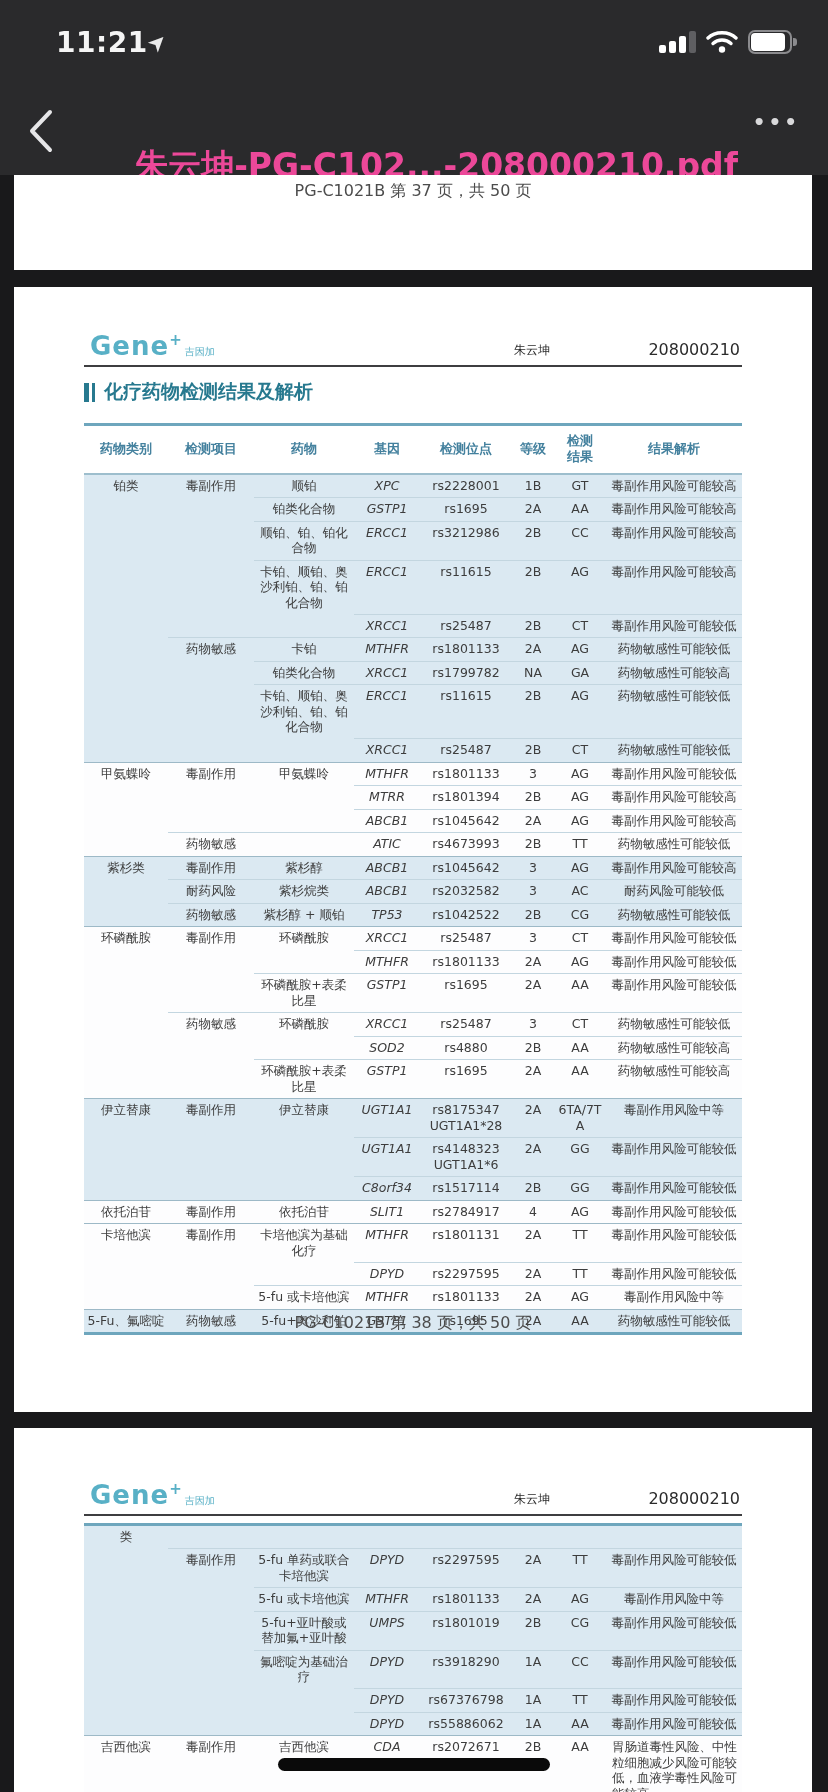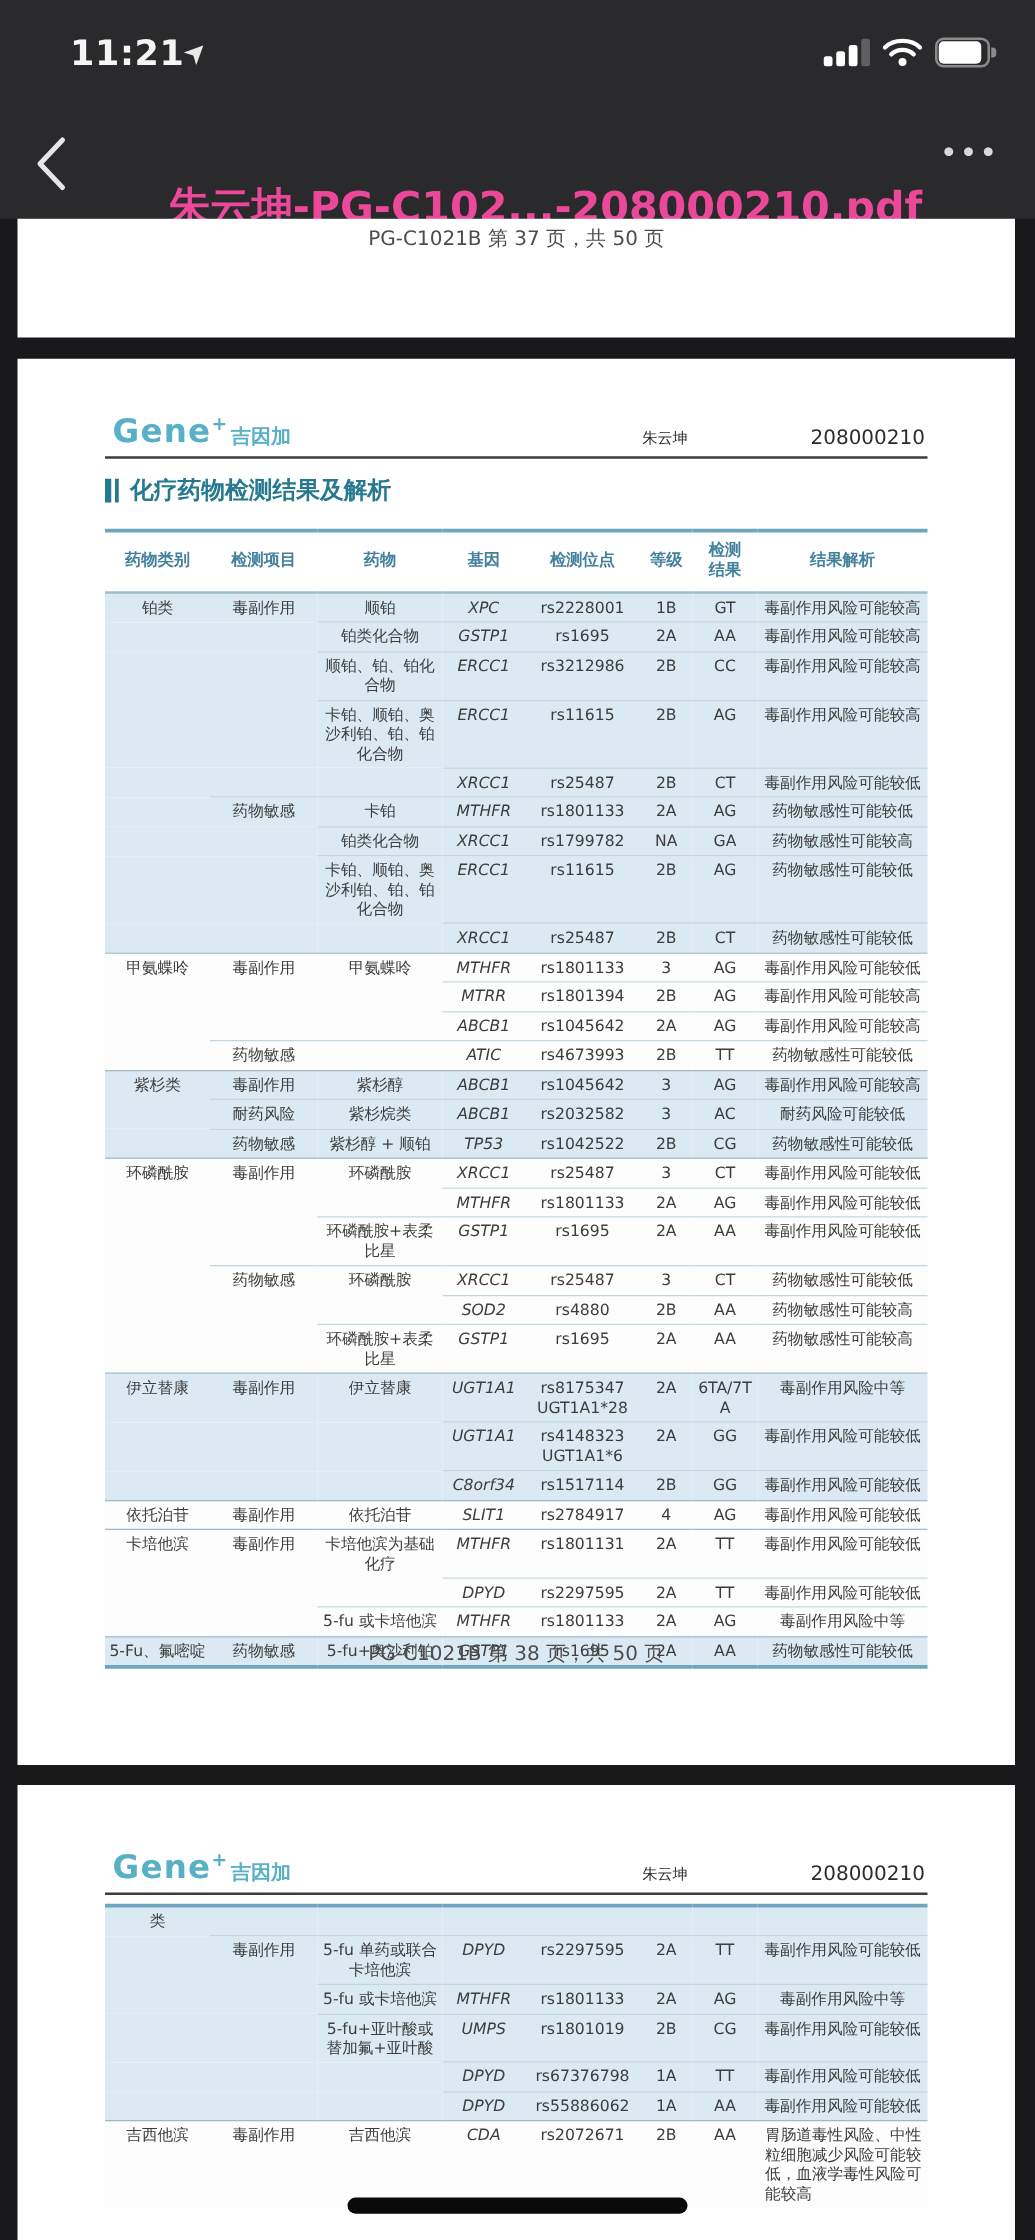--- a/index.html
+++ b/index.html
@@ -33,21 +33,21 @@
   .page37 { top:0px; height:95px; }
   .page38 { top:112px; height:1125px; }
   .page39 { top:1253px; height:364px; }
   .pg-footnote { position:absolute; left:0; width:100%; text-align:center; color:#4c4c4c; font-size:16px; }
   .page37 .pg-footnote { top:6px; }
   .page38 .pg-footnote { top:1026px; }
 
   .report-header { position:absolute; left:70px; width:658px; height:42px; border-bottom:2px solid #3e3e40; }
   .logo { position:absolute; left:6px; bottom:4px; color:#58b0c6; font-size:26px; font-weight:600; letter-spacing:1px; }
   .logo sup { font-size:15px; }
-  .logo-cn { color:#58b0c6; font-size:16px; font-weight:700; letter-spacing:0; margin-left:2px; }
+  .logo-cn { color:#58b0c6; font-size:10px; font-weight:400; letter-spacing:0; margin-left:2px; }
   .patient-name { position:absolute; left:430px; bottom:6px; color:#2b2b2b; font-size:12px; }
   .report-id { position:absolute; right:2px; bottom:6px; color:#2b2b2b; font-size:16px; }
   .page38 .report-header { top:38px; } .page39 .report-header { top:46px; }
 
   .section-title { position:absolute; top:92px; left:70px; display:flex; align-items:center; color:#27798f; }
   .sec-bars { display:inline-block; width:5px; height:19px; background:#27798f; margin-right:3px; }
   .sec-bars2 { display:inline-block; width:3px; height:19px; background:#27798f; margin-right:9px; }
   .sec-text { font-size:19px; font-weight:700; }
 
   table.report { position:absolute; left:70px; width:658px; border-collapse:collapse; table-layout:fixed;
@@ -510,20 +510,30 @@
               <td class="bt">5-fu+亚叶酸或替加氟+亚叶酸</td>
               <td class="gene bt">UMPS</td>
               <td class="bt">rs1801019</td>
               <td class="bt">2B</td>
               <td class="bt">CG</td>
               <td class="bt">毒副作用风险可能较低</td>
             </tr>
             <tr class="bg-blue">
               <td></td>
               <td></td>
+              <td class="bt">氟嘧啶为基础治疗</td>
+              <td class="gene bt">DPYD</td>
+              <td class="bt">rs3918290</td>
+              <td class="bt">1A</td>
+              <td class="bt">CC</td>
+              <td class="bt">毒副作用风险可能较低</td>
+            </tr>
+            <tr class="bg-blue">
+              <td></td>
+              <td></td>
               <td></td>
               <td class="gene bt">DPYD</td>
               <td class="bt">rs67376798</td>
               <td class="bt">1A</td>
               <td class="bt">TT</td>
               <td class="bt">毒副作用风险可能较低</td>
             </tr>
             <tr class="bg-blue">
               <td></td>
               <td></td>

